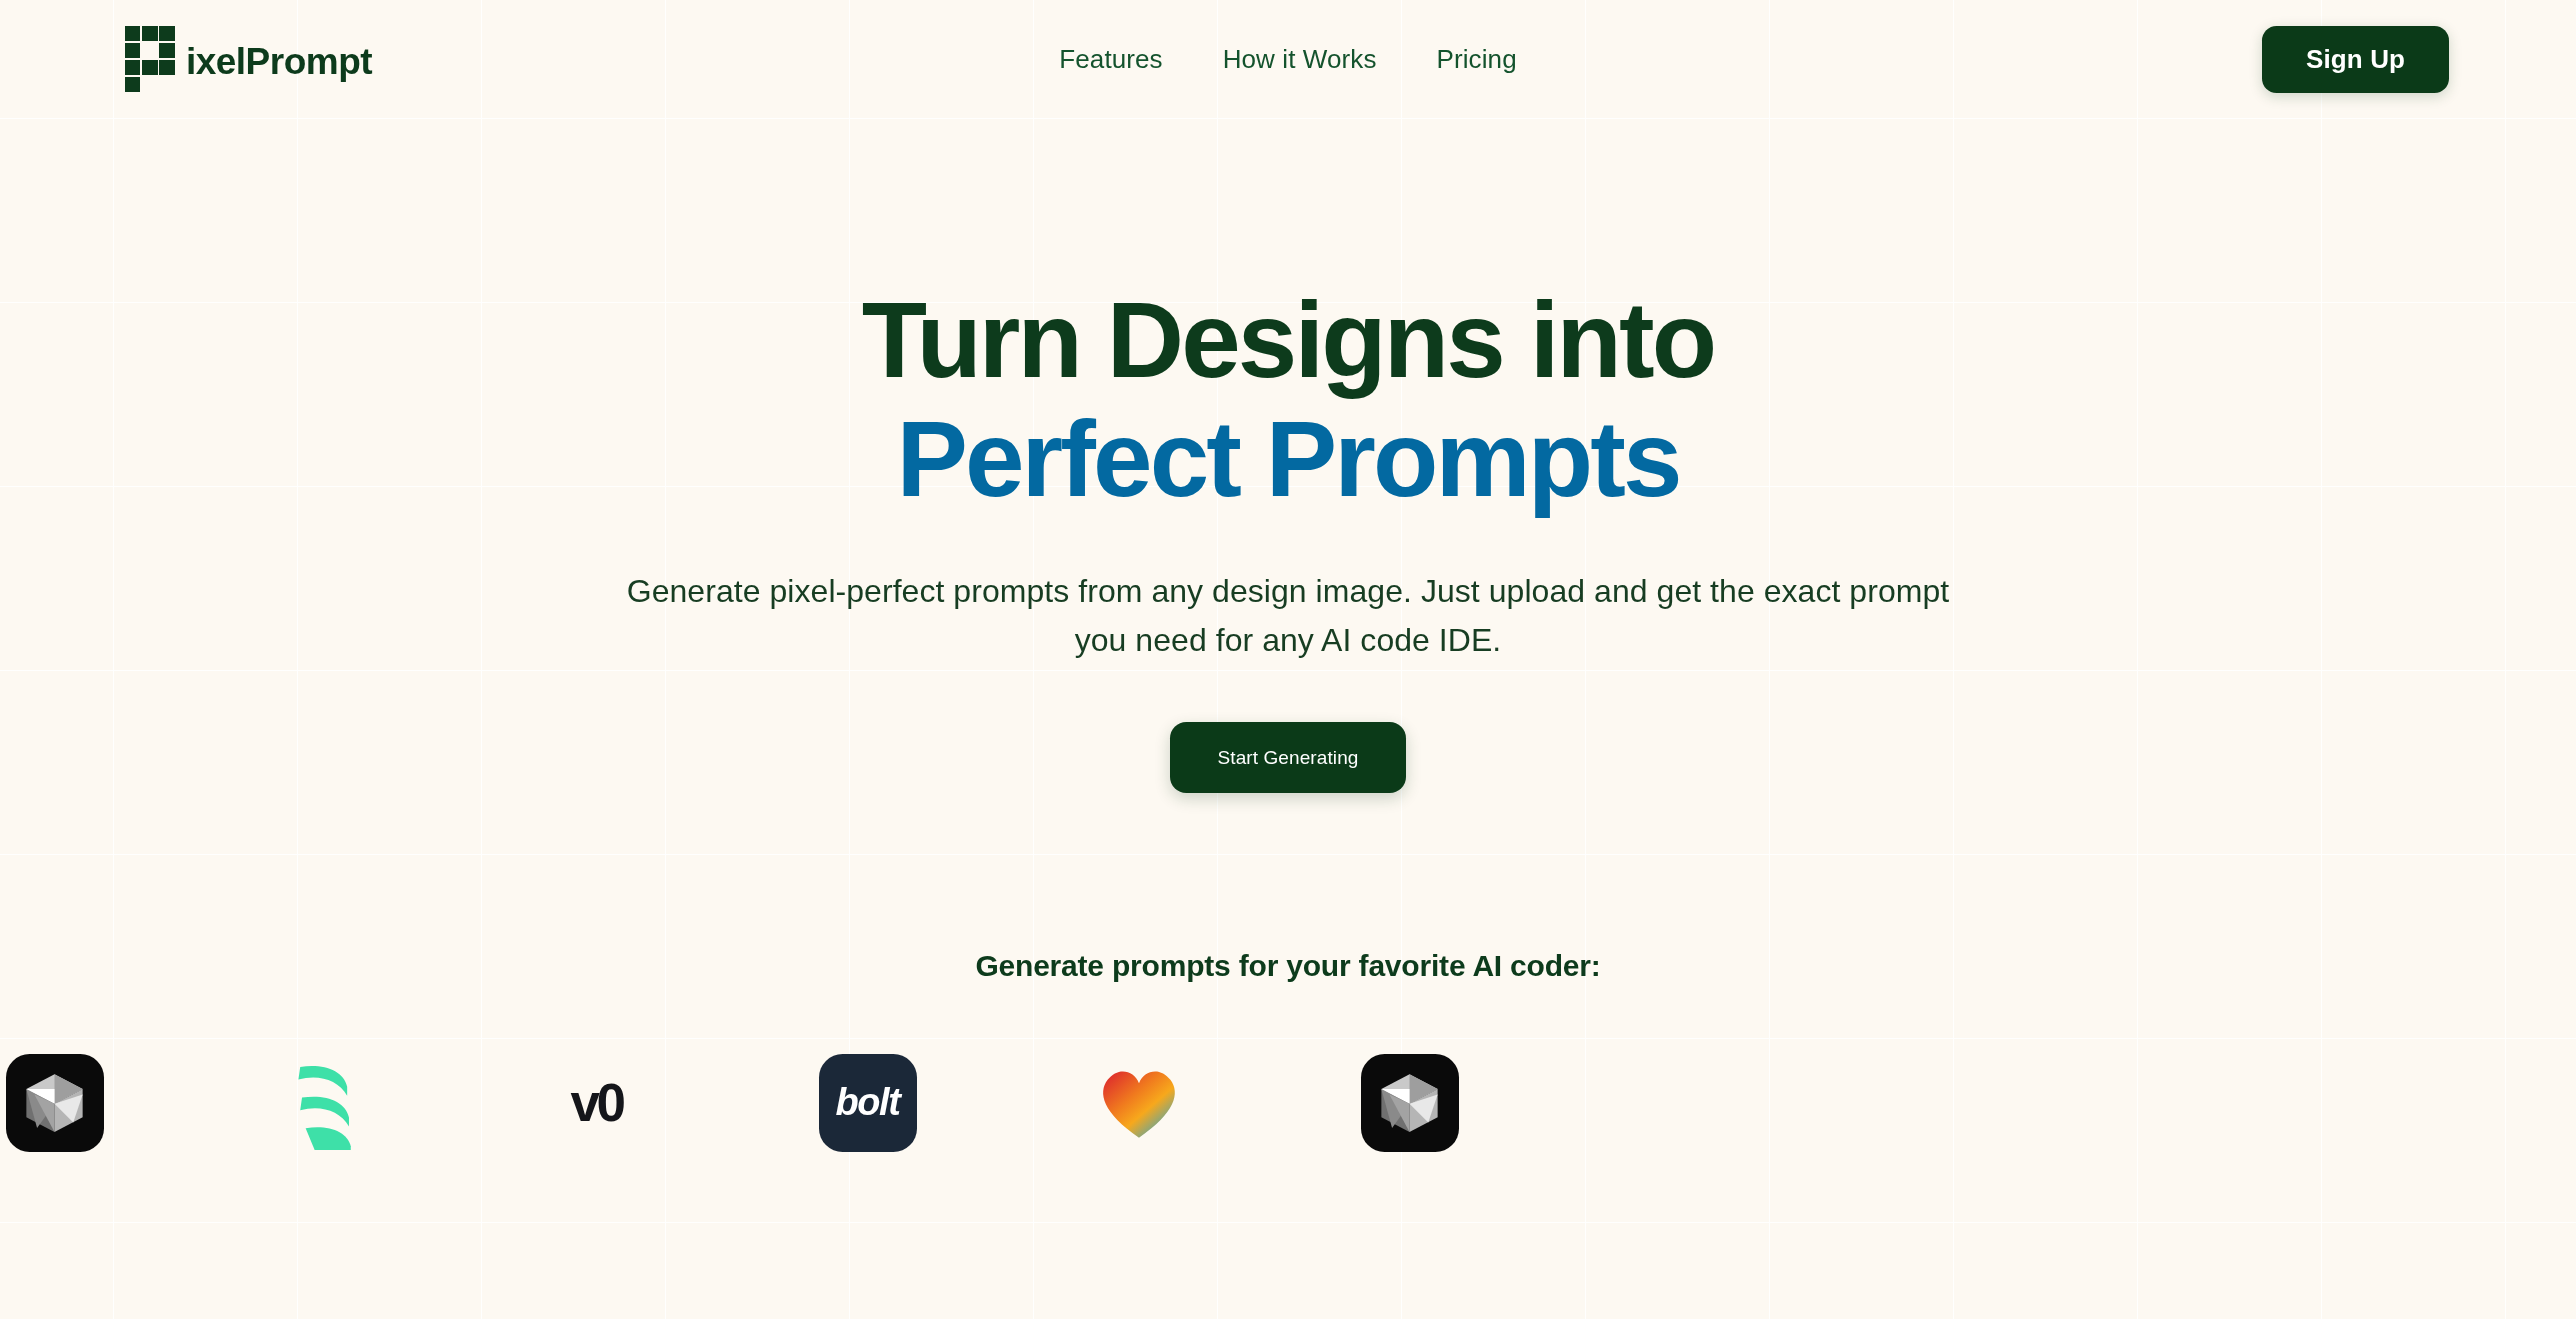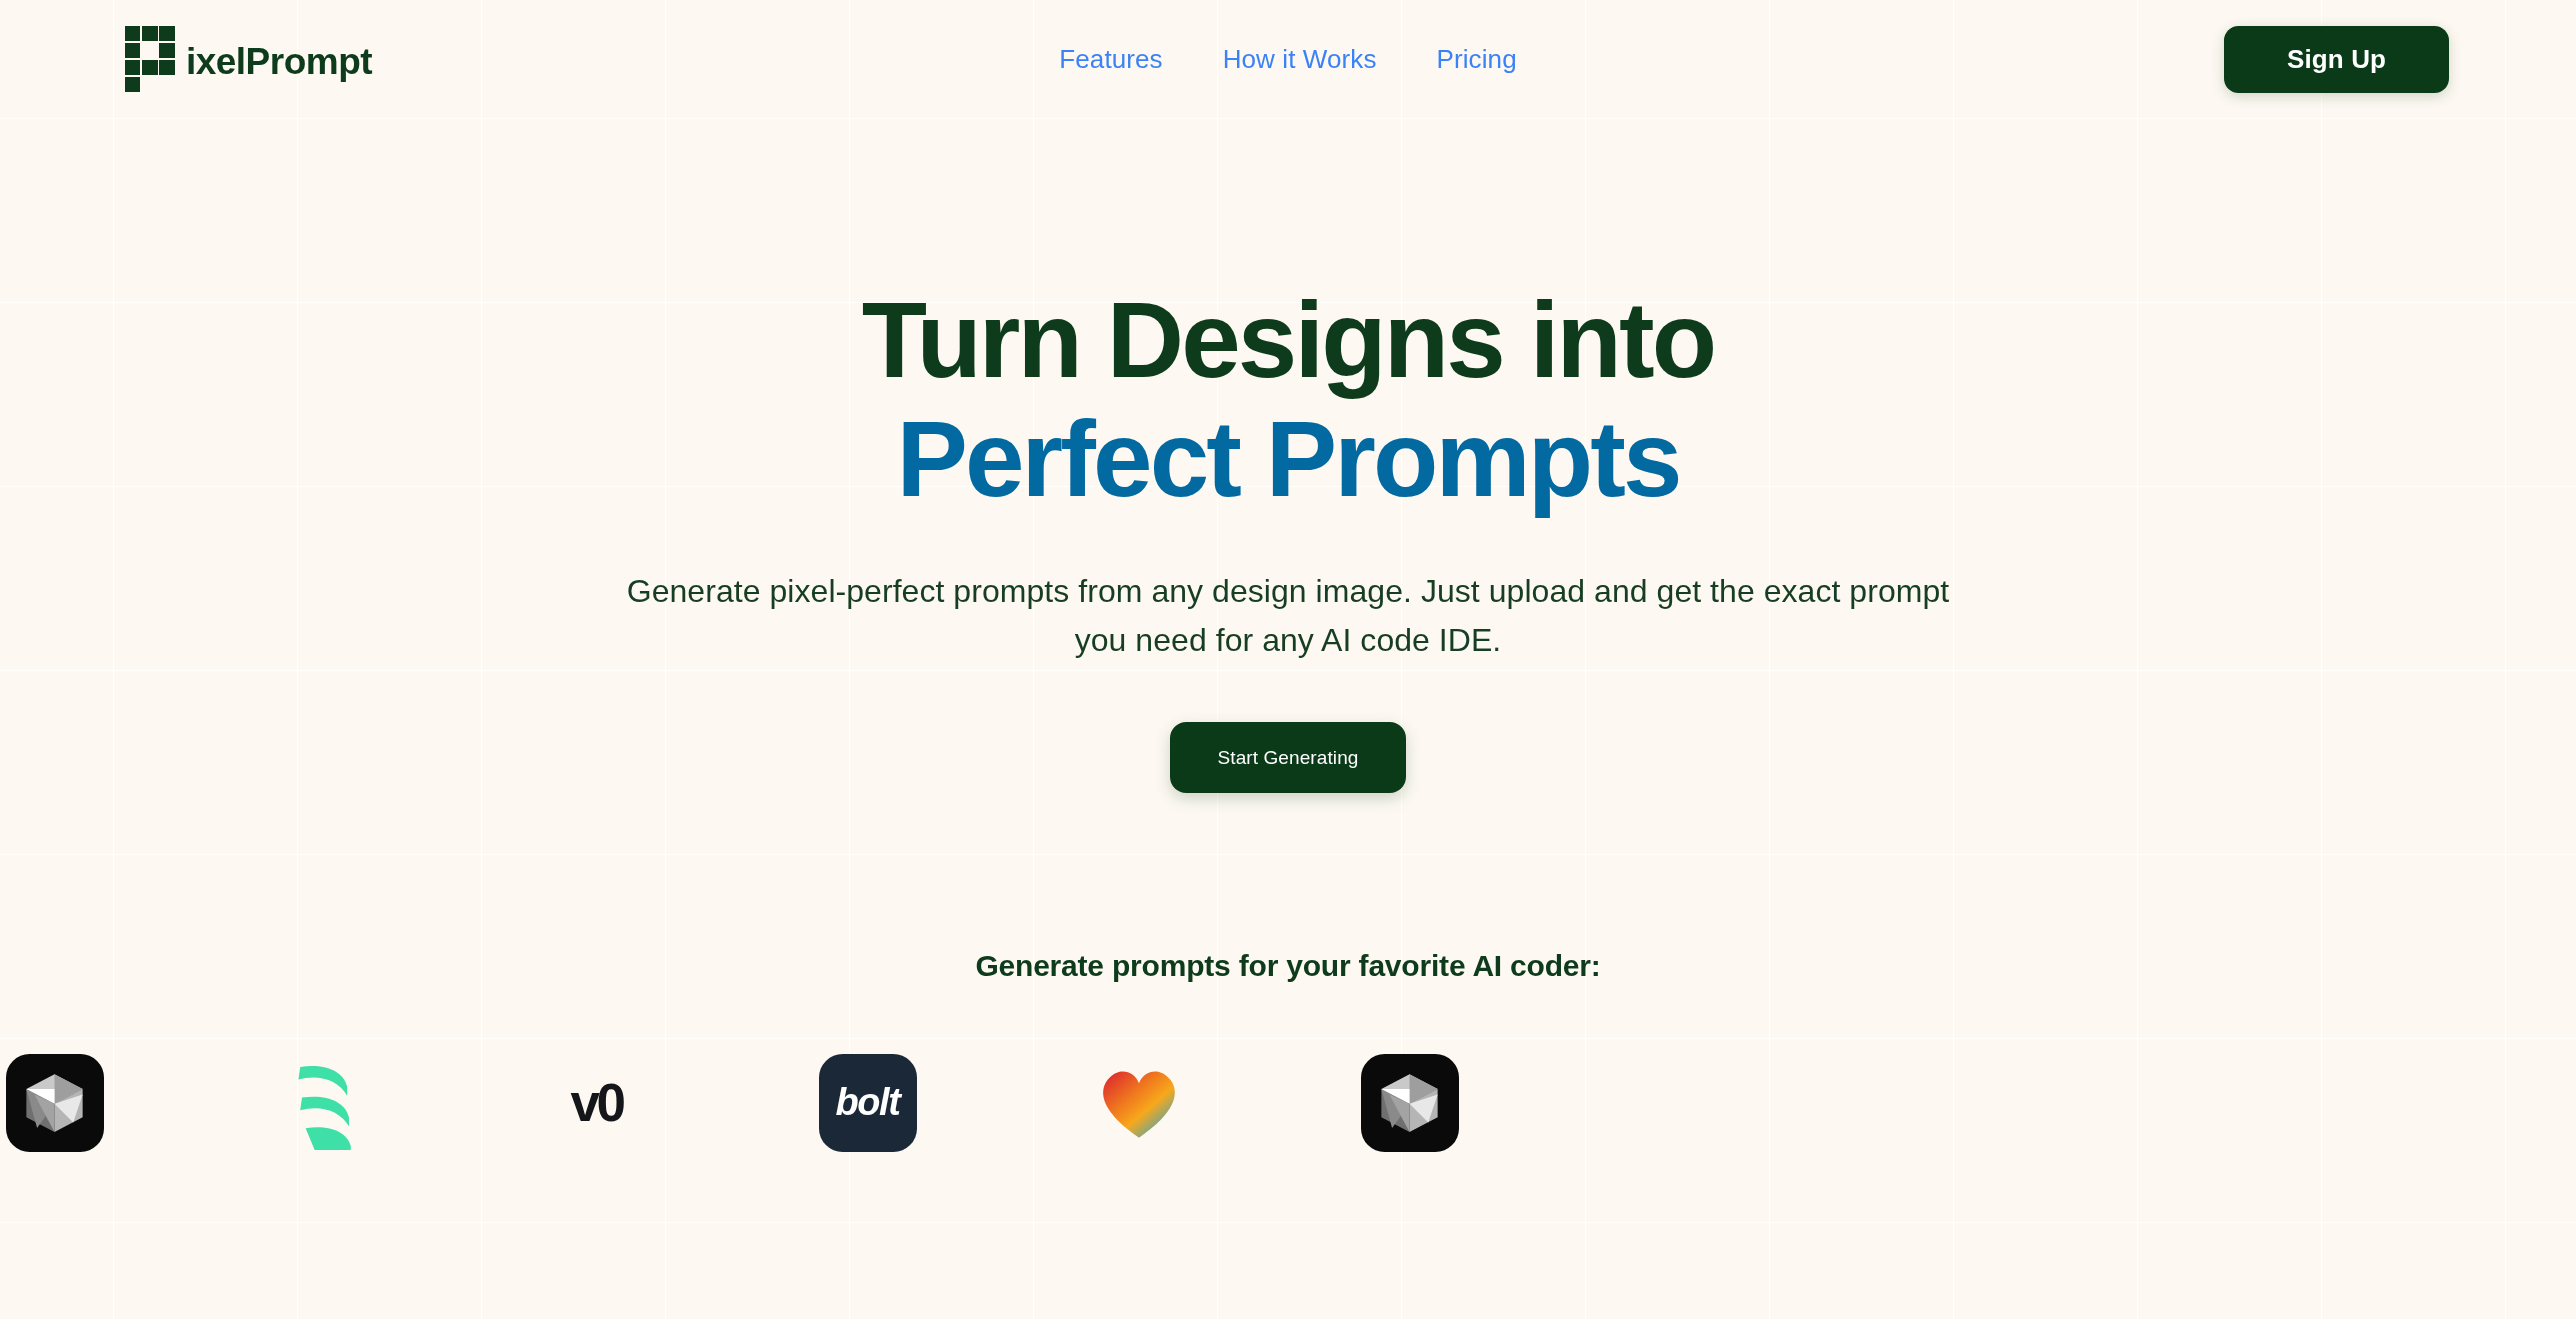--- a/index.html
+++ b/index.html
@@ -67,36 +67,36 @@
   #nav {
     position:absolute;
     left:50%;
     transform:translateX(-50%);
     display:flex;
     align-items:center;
     gap:60px;
   }
   #nav a {
     font-size:26px;
-    color:#3b82f6;
+    color:#14532d;
     text-decoration:none;
     letter-spacing:0.1px;
     white-space:nowrap;
   }
 
   #signup {
     margin-left:auto;
     background:#0B3A18;
     color:#FFFFFF;
     border:none;
     border-radius:14.5px;
     font-family:inherit;
     font-size:26px;
     font-weight:700;
-    padding:18px 63px;
+    padding:18px 44px;
     cursor:pointer;
     box-shadow:0 3.6px 12.7px rgba(13,59,28,0.18);
     letter-spacing:0.1px;
   }
 
   
   #hero { text-align:center; padding-top:163px; }
 
   .headline {
     font-size:107px;

